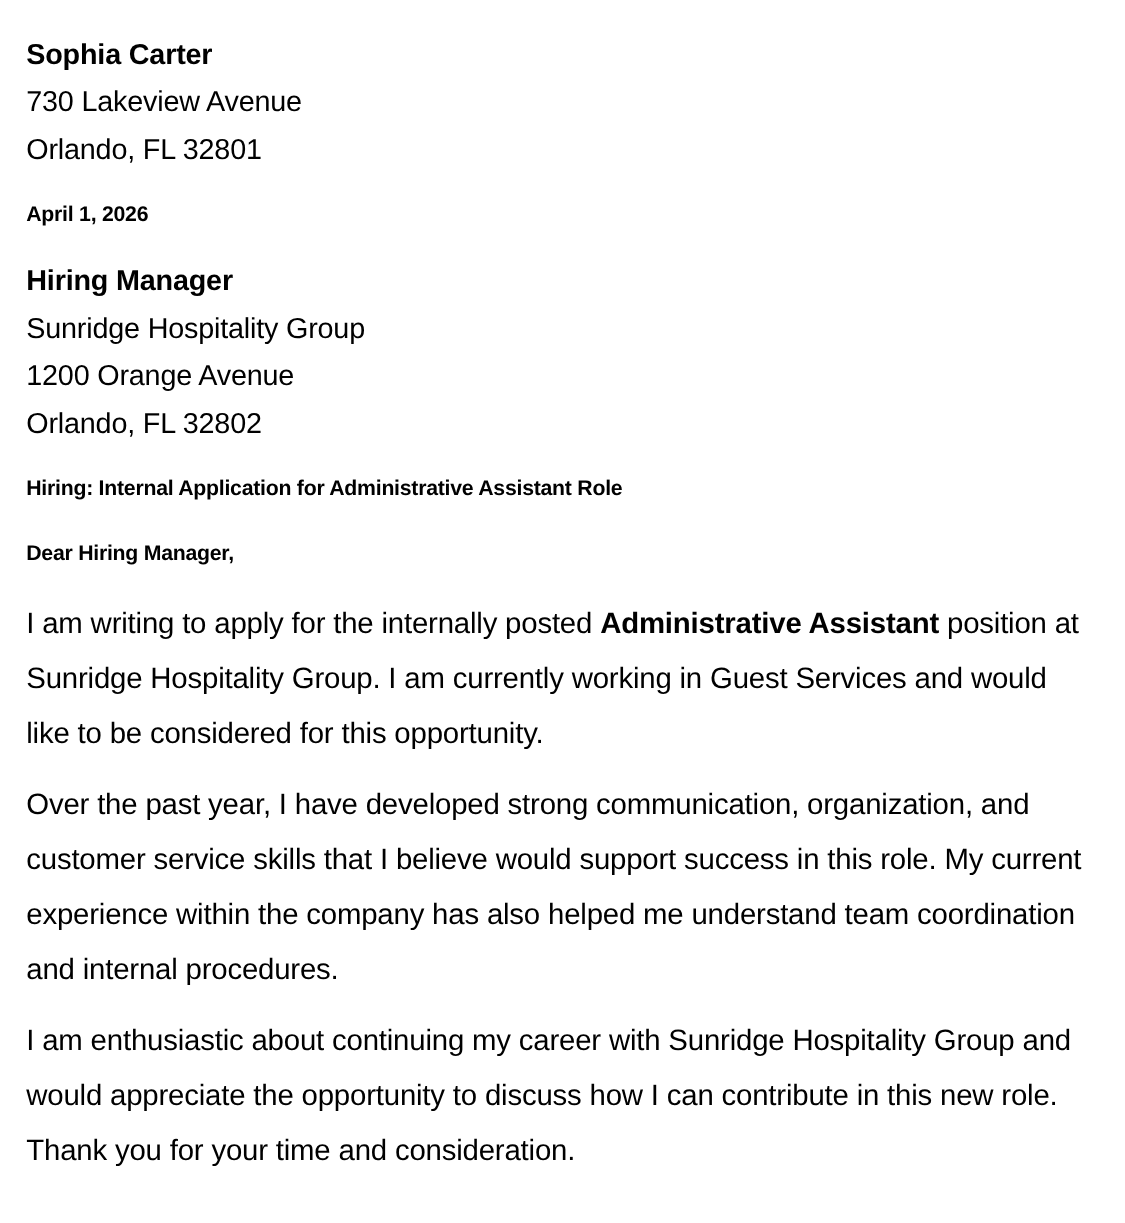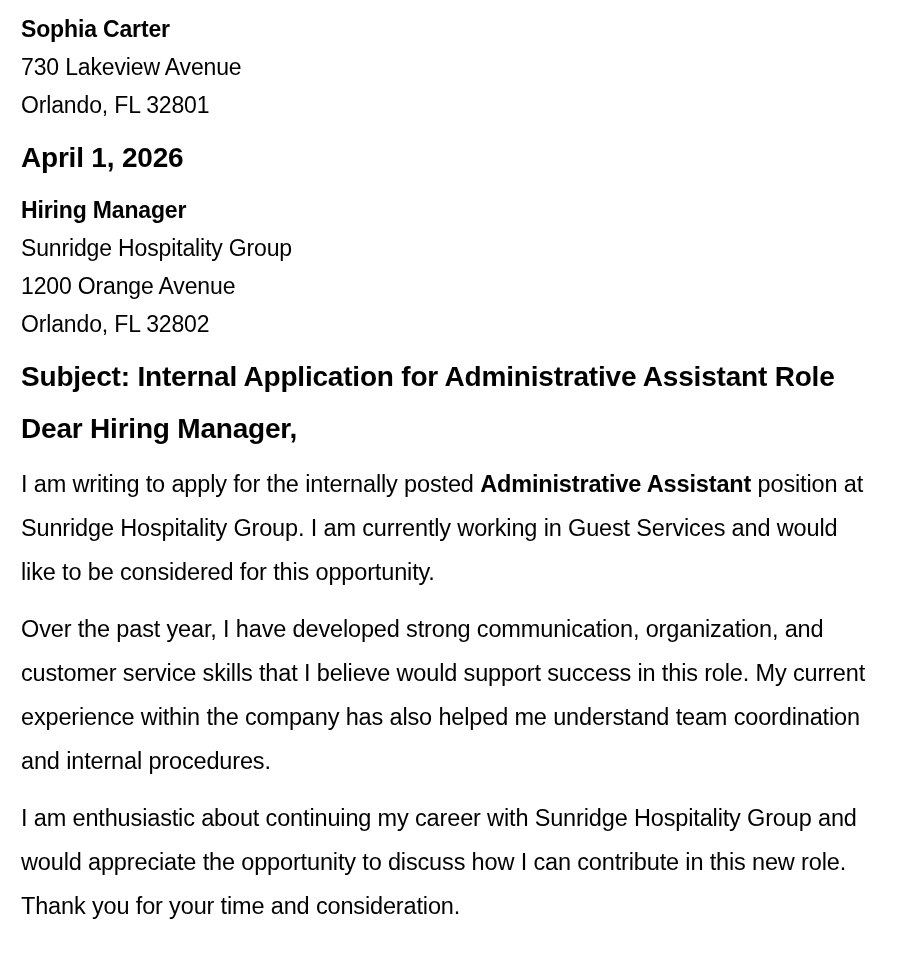--- a/index.html
+++ b/index.html
@@ -14,21 +14,21 @@
     height: 978px;
     font-family: "Liberation Sans", "DejaVu Sans", sans-serif;
     color: #000000;
     -webkit-font-smoothing: antialiased;
   }
 
   .page {
     width: 900px;
     height: 978px;
     box-sizing: border-box;
-    padding: 10px 22px 0 21px;
+    padding: 24px 22px 0 21px;
     background: #ffffff;
     overflow: hidden;
   }
 
   
   .block {
     margin: 0 0 14px 0;
   }
 
   .line {
@@ -38,21 +38,21 @@
     letter-spacing: -0.15px;
     white-space: nowrap;
   }
 
   .line.bold {
     font-weight: 700;
   }
 
   
   .standalone {
-    font-size: 28px;
+    font-size: 17px;
     line-height: 38px;
     font-weight: 700;
     letter-spacing: -0.2px;
     margin: 0 0 14px 0;
     white-space: nowrap;
   }
 
   
   .para {
     font-size: 23.5px;
@@ -102,21 +102,21 @@
 
   <div class="standalone" id="date-line">April 1, 2026</div>
 
   <div class="block" id="recipient-block">
     <span class="line bold">Hiring Manager</span>
     <span class="line">Sunridge Hospitality Group</span>
     <span class="line">1200 Orange Avenue</span>
     <span class="line">Orlando, FL 32802</span>
   </div>
 
-  <div class="standalone" id="subject-line">Subject: Internal Application for Administrative Assistant Role</div>
+  <div class="standalone" id="subject-line">Hiring: Internal Application for Administrative Assistant Role</div>
 
   <div class="standalone" id="salutation-line">Dear Hiring Manager,</div>
 
   <p class="para" id="paragraph-1"><span>I am writing to apply for the internally posted </span><span class="inline-strong">Administrative Assistant</span><span> position at Sunridge Hospitality Group. I am currently working in Guest Services and would like to be considered for this opportunity.</span></p>
 
   <p class="para" id="paragraph-2">Over the past year, I have developed strong communication, organization, and customer service skills that I believe would support success in this role. My current experience within the company has also helped me understand team coordination and internal procedures.</p>
 
   <p class="para" id="paragraph-3">I am enthusiastic about continuing my career with Sunridge Hospitality Group and would appreciate the opportunity to discuss how I can contribute in this new role. Thank you for your time and consideration.</p>
 
   <div class="closing">

